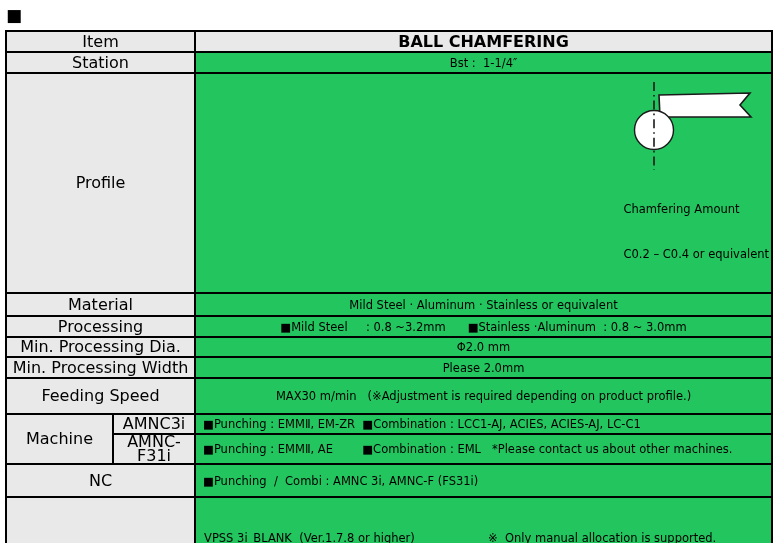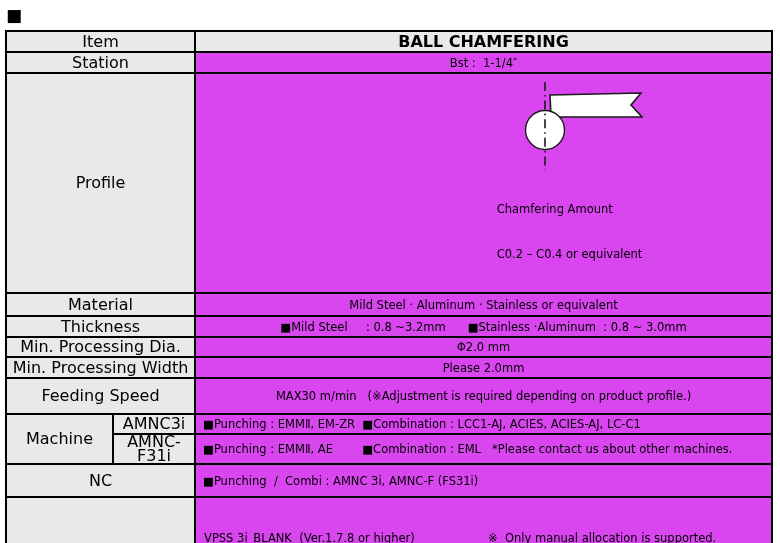--- a/index.html
+++ b/index.html
@@ -25,28 +25,28 @@
     font-size:16px;
     padding:0 2px;
     vertical-align:middle;
     overflow:hidden;
   }
   td.lab {
     background:#e9e9e9;
     text-align:center;
     line-height:14px;
   }
-  td.val { background:#d946ef; font-size:11.5px; }
+  td.val { background:#22c55e; font-size:11.5px; }
   .c { text-align:center; }
   .l { padding-left:7px; }
   .b { font-weight:bold;margin-top:43px; }
   .pre { white-space:pre; }
   
   .profile-wrap {
-    display:flex; flex-direction:column; align-items:center;
+    display:flex; flex-direction:column; align-items:flex-end;
     padding:6px 0 0 152px;
   }
   .profile-caption { padding-left:20px; font-size:11.5px; line-height:15px; white-space:pre; }
   
   .auto-wrap { display:flex; align-items:center; padding-left:6px; }
   .auto-left { width:284px; line-height:16px; }
   .auto-note { line-height:16px; }
   .auto-note .indent { padding-left:21px; }
 </style>
 </head>
@@ -90,21 +90,21 @@
       </div>
     </td>
   </tr>
 
   <tr style="height:23px">
     <td class="lab" colspan="2">Material</td>
     <td class="val c">Mild Steel · Aluminum · Stainless or equivalent</td>
   </tr>
 
   <tr style="height:21px">
-    <td class="lab" colspan="2">Thickness</td>
+    <td class="lab" colspan="2">Processing</td>
     <td class="val c pre">■Mild Steel     : 0.8 ~3.2mm      ■Stainless ·Aluminum  : 0.8 ~ 3.0mm</td>
   </tr>
 
   <tr style="height:20px">
     <td class="lab" colspan="2">Min. Processing Dia.</td>
     <td class="val c">Φ2.0 mm</td>
   </tr>
 
   <tr style="height:21px">
     <td class="lab" colspan="2">Min. Processing Width</td>

